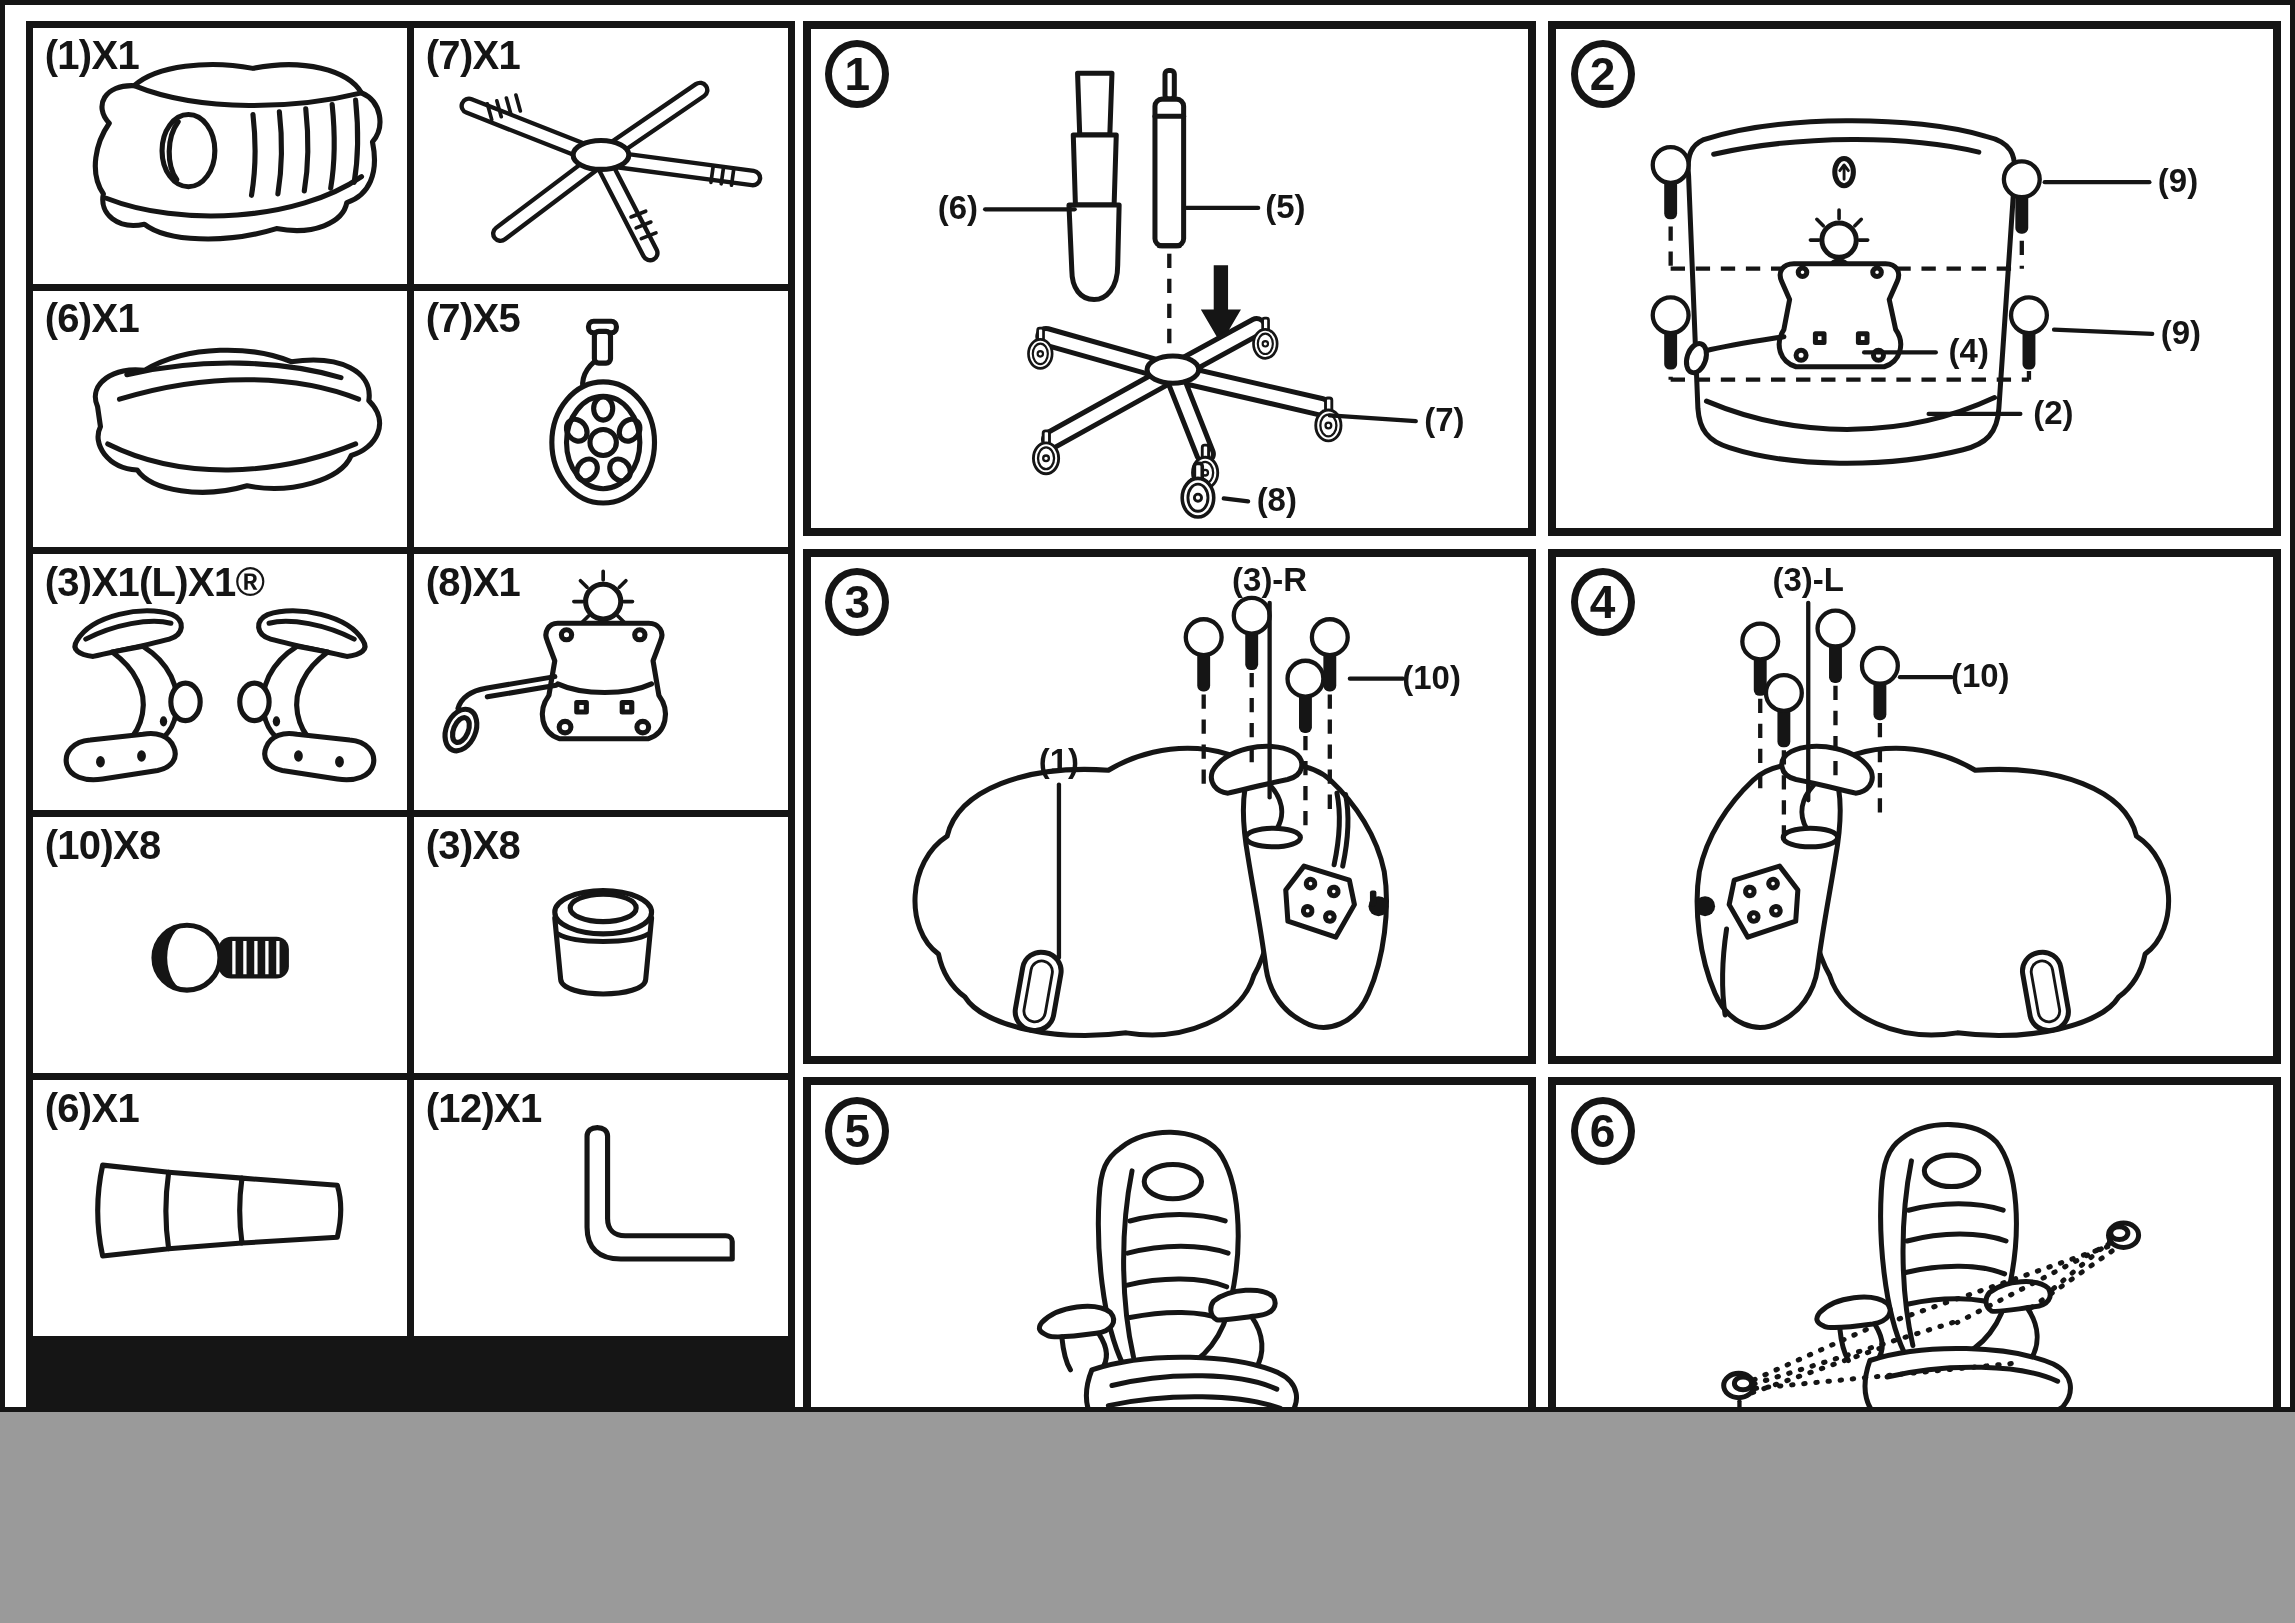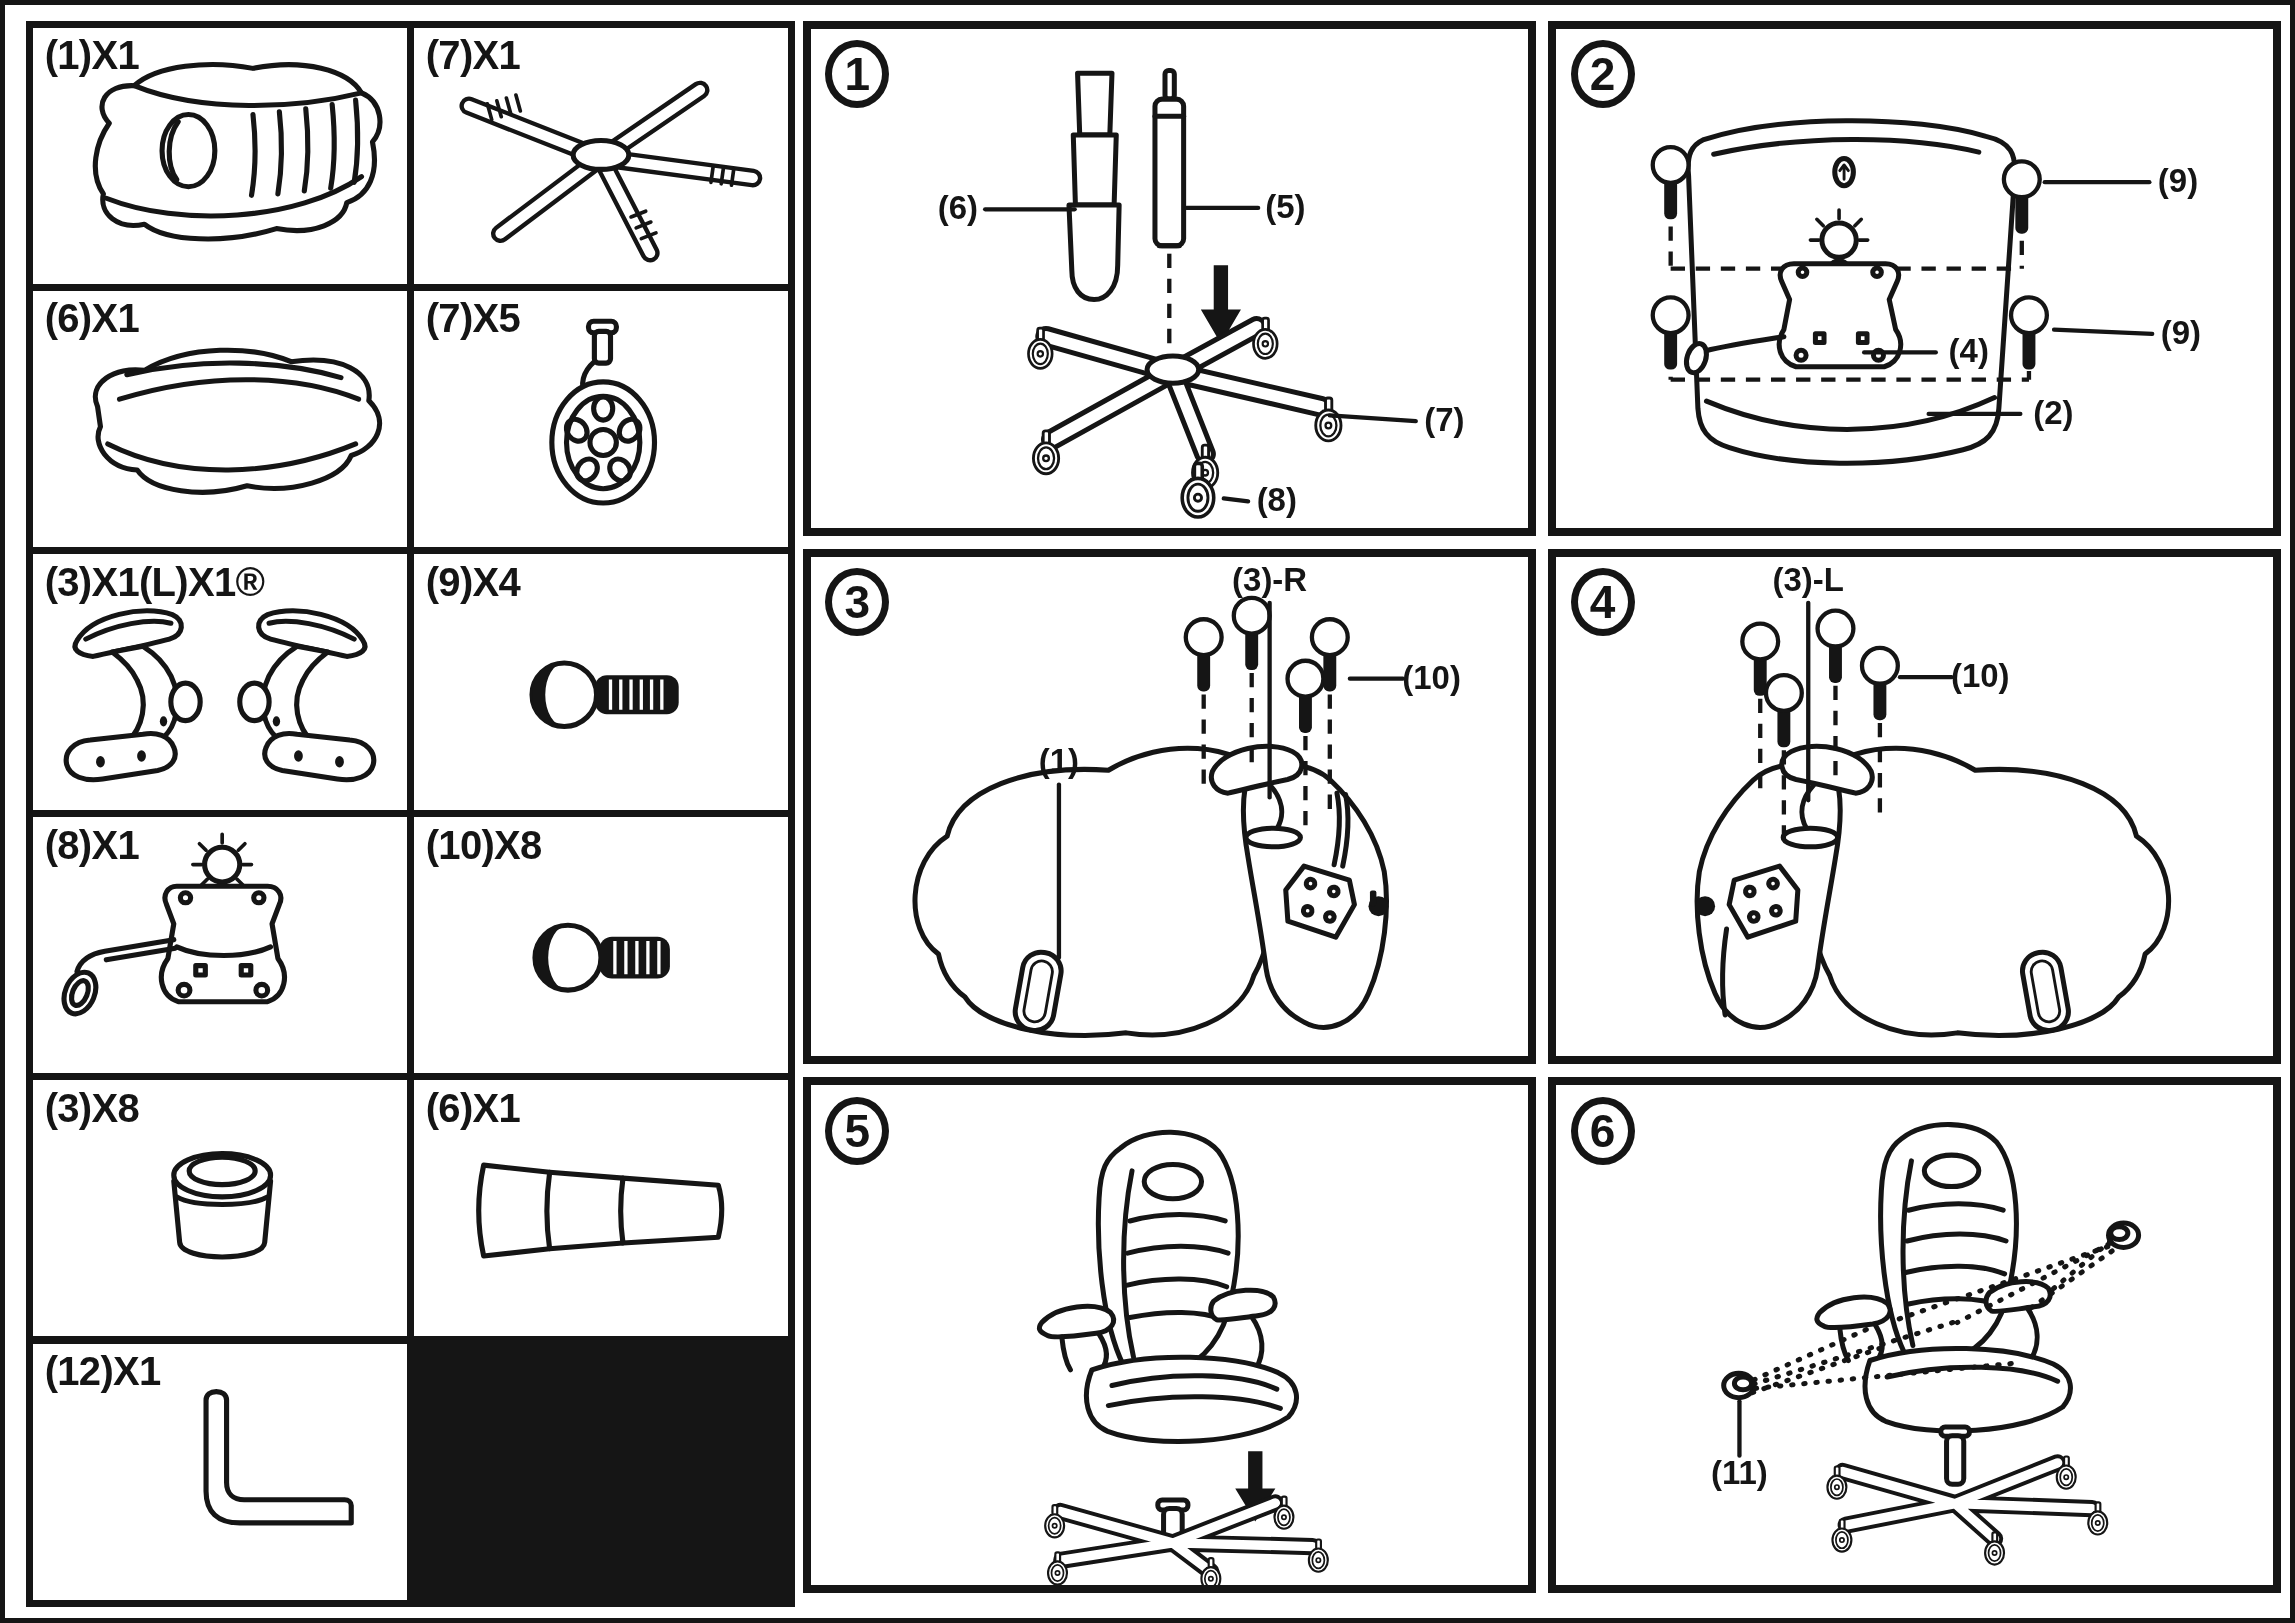--- a/index.html
+++ b/index.html
@@ -1,16 +1,16 @@
 <!DOCTYPE html>
 <html style="font-size:11.4px"><head>
 <meta charset="utf-8">
 <style>
   html,body{margin:0;padding:0;background:#9a9a9a;}
-  .page{position:relative;width:2295px;height:1623px;background:#fff;border:5.7px solid #151515;
+  .page{position:relative;width:2295px;height:1412px;background:#fff;border:5.7px solid #151515;
         box-sizing:border-box;font-family:"Liberation Sans",sans-serif;overflow:hidden;}
   .parts-table{position:absolute;left:21.3px;top:15.6px;width:755px;height:1572px;
         display:grid;grid-template-columns:1fr 1fr;grid-template-rows:repeat(6,1fr);
         gap:7.1px;background:#151515;border:7.1px solid #151515;}
   .pcell{position:relative;background:#fff;}
   .plabel{position:absolute;left:11.4px;top:5.7px;font-size:40px;font-weight:700;
         letter-spacing:-0.7px;color:#151515;white-space:nowrap;z-index:2;}
   .pcell svg{position:absolute;left:0;top:0;width:100%;height:100%;}
   .steps{position:absolute;left:798px;top:15.6px;width:1478px;height:1572px;
         display:grid;grid-template-columns:1fr 1fr;grid-template-rows:repeat(3,1fr);gap:12.8px;}
@@ -136,33 +136,20 @@
         </defs>
         <g>
             <use href="#armL"></use>
           </g>
         <g>
             <use href="#armL" transform="matrix(-1,0,0,1,510,0)"></use>
           </g>
       </svg>
     </div>
 
-    <div class="pcell">
-      <div class="plabel">(9)X4</div>
-      <svg viewBox="0 0 510 355" preserveAspectRatio="none">
-        <g>
-          <circle class="fw ln" cx="205" cy="195" r="44"></circle>
-          <path class="blk" d="M205,151 A44,44 0 0,0 205,239 A26,44 0 0,1 205,151 Z"></path>
-          <rect class="blk" x="247" y="168" width="114" height="54" rx="16"></rect>
-          <g stroke="#fff" stroke-width="4.5">
-            <path d="M268,174 V216 M282,174 V216 M296,174 V216 M310,174 V216 M324,174 V216 M338,174 V216"></path>
-          </g>
-        </g>
-      </svg>
-    </div>
 
     <div class="pcell">
       <div class="plabel">(8)X1</div>
       <svg viewBox="0 0 510 355" preserveAspectRatio="none">
         <g>
           <circle class="fw ln" cx="258" cy="66" r="24"></circle>
           <g class="ln" style="stroke-width:5">
             <path d="M258,36 V24 M236,46 L227,37 M280,46 L289,37 M230,66 H218 M286,66 H298 M238,86 L229,95 M278,86 L287,95"></path>
           </g>
           <circle class="fw ln" cx="258" cy="110" r="15"></circle>

